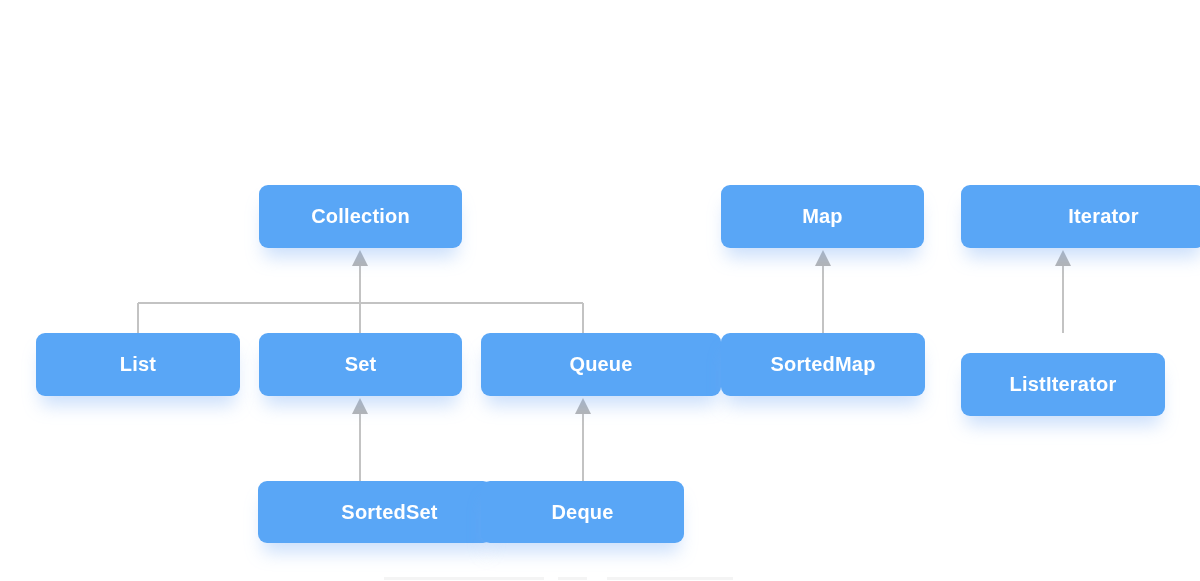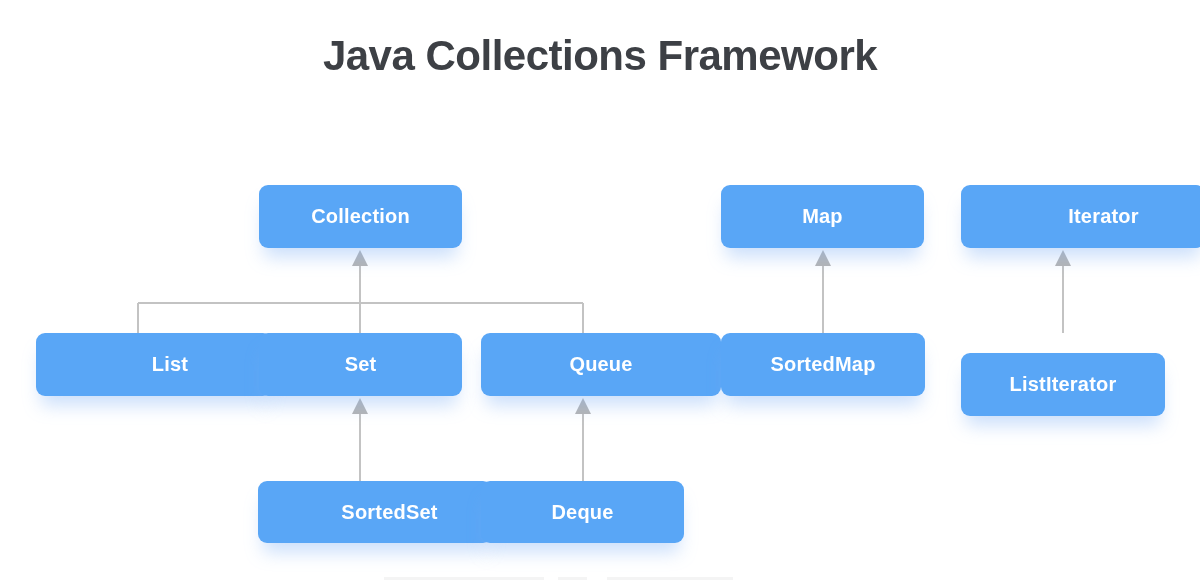--- a/index.html
+++ b/index.html
@@ -51,21 +51,20 @@
   }
   .artifact-bar {
     position: absolute;
     background: var(--artifact-color, #f4f4f4);
   }
 </style>
 </head>
 <body>
 
 <div class="stage" style="--bg: #ffffff; --title-color: #3d4045; --box-fill: #59a6f6; --box-text: #ffffff; --box-glow: rgba(125,175,245,0.40); --artifact-color: #f4f4f4;">
-  <div class="title">Java Collections Framework</div>
   <svg class="connector-layer" width="1200" height="581" viewBox="0 0 1200 581" xmlns="http://www.w3.org/2000/svg">
       <line x1="138" y1="303" x2="583" y2="303" stroke="#c3c3c3" stroke-width="2"></line>
       <line x1="138" y1="303" x2="138" y2="333" stroke="#c3c3c3" stroke-width="2"></line>
       <line x1="583" y1="303" x2="583" y2="333" stroke="#c3c3c3" stroke-width="2"></line>
       <line x1="360" y1="333" x2="360" y2="264" stroke="#c3c3c3" stroke-width="2"></line>
       <line x1="360" y1="481" x2="360" y2="412" stroke="#c3c3c3" stroke-width="2"></line>
       <line x1="583" y1="481" x2="583" y2="412" stroke="#c3c3c3" stroke-width="2"></line>
       <line x1="823" y1="333" x2="823" y2="264" stroke="#c3c3c3" stroke-width="2"></line>
       <line x1="1063" y1="333" x2="1063" y2="264" stroke="#c3c3c3" stroke-width="2"></line>
       <polygon points="360,250 352,266 368,266" fill="#b5b5b5"></polygon>
@@ -77,21 +76,21 @@
   <div>
       <div class="node" style="left: 259px; top: 185px; width: 203px; height: 63px;">
         <span>Collection</span>
       </div>
       <div class="node" style="left: 721px; top: 185px; width: 203px; height: 63px;">
         <span>Map</span>
       </div>
       <div class="node" style="left: 961px; top: 185px; width: 203px; height: 63px; padding-left: 41px;">
         <span>Iterator</span>
       </div>
-      <div class="node" style="left: 36px; top: 333px; width: 204px; height: 63px; padding-left: 32px;">
+      <div class="node" style="left: 36px; top: 333px; width: 204px; height: 63px;">
         <span>List</span>
       </div>
       <div class="node" style="left: 259px; top: 333px; width: 203px; height: 63px;">
         <span>Set</span>
       </div>
       <div class="node" style="left: 481px; top: 333px; width: 240px; height: 63px;">
         <span>Queue</span>
       </div>
       <div class="node" style="left: 721px; top: 333px; width: 204px; height: 63px;">
         <span>SortedMap</span>

